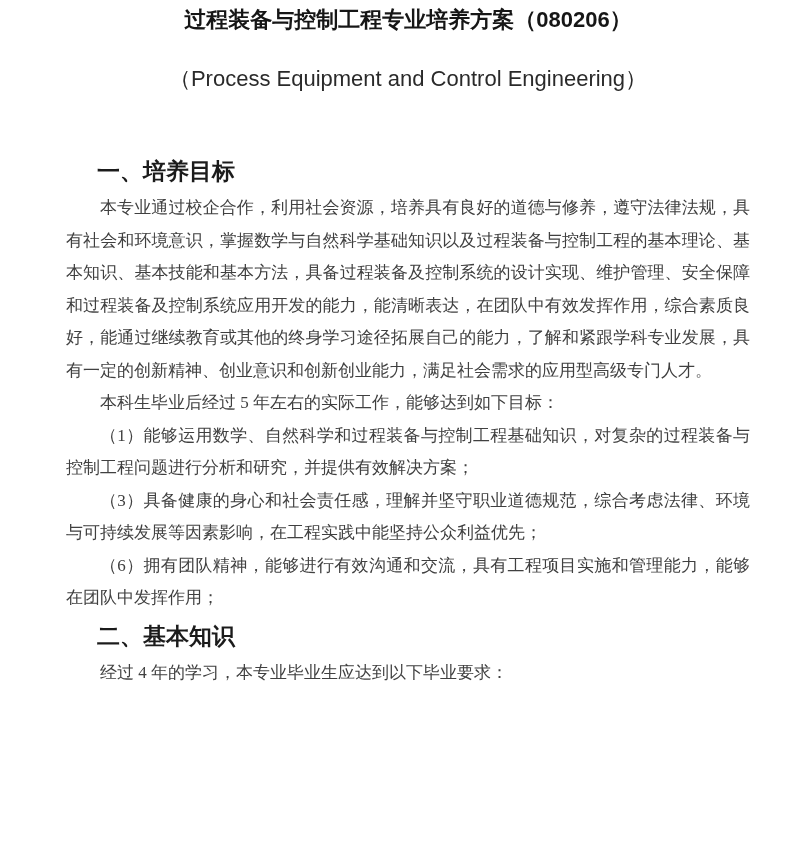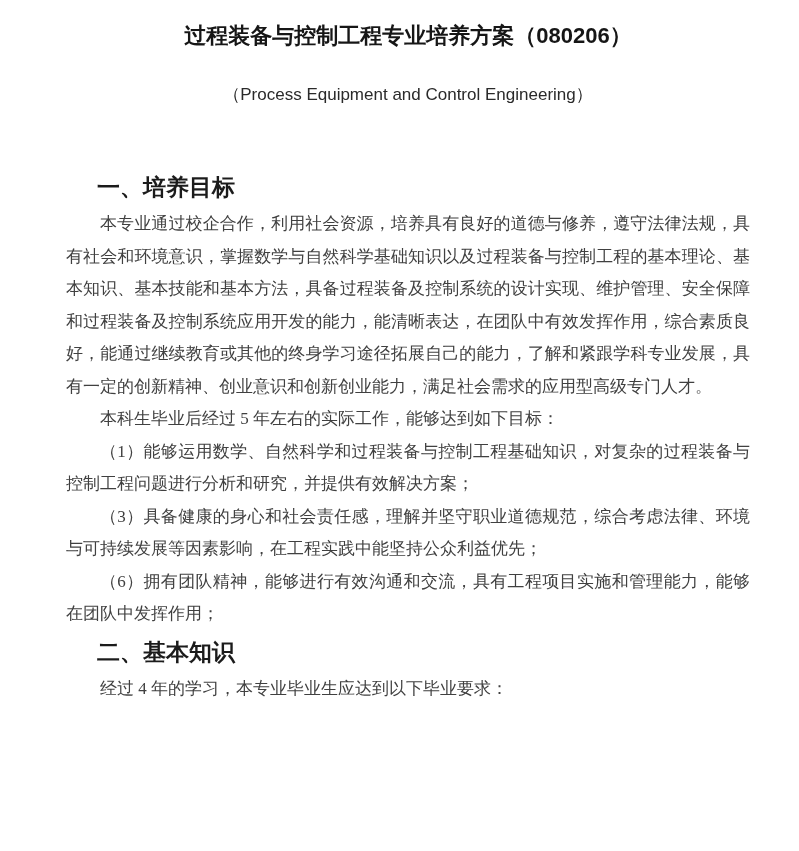--- a/index.html
+++ b/index.html
@@ -5,38 +5,38 @@
   html, body {
     margin: 0;
     padding: 0;
     background: #ffffff;
   }
   .page {
     position: relative;
     width: 799px;
     height: 851px;
     box-sizing: border-box;
-    padding: 22px 49px 0 66px;
+    padding: 6px 49px 0 66px;
     background: #ffffff;
     color: #1f1f1f;
     overflow: hidden;
   }
   .doc-title {
     font-family: "Liberation Sans", "DejaVu Sans", sans-serif;
     font-weight: bold;
     font-size: 22px;
     line-height: 28px;
     text-align: center;
     margin: 0;
     color: #161616;
   }
   .doc-subtitle {
     font-family: "Liberation Sans", "DejaVu Sans", sans-serif;
     font-weight: normal;
-    font-size: 17px;
+    font-size: 22px;
     line-height: 26px;
     text-align: center;
     margin: 32px 0 0 0;
     color: #2a2a2a;
   }
   .section-heading {
     font-family: "Liberation Sans", "DejaVu Sans", sans-serif;
     font-weight: bold;
     font-size: 23px;
     line-height: 26px;

